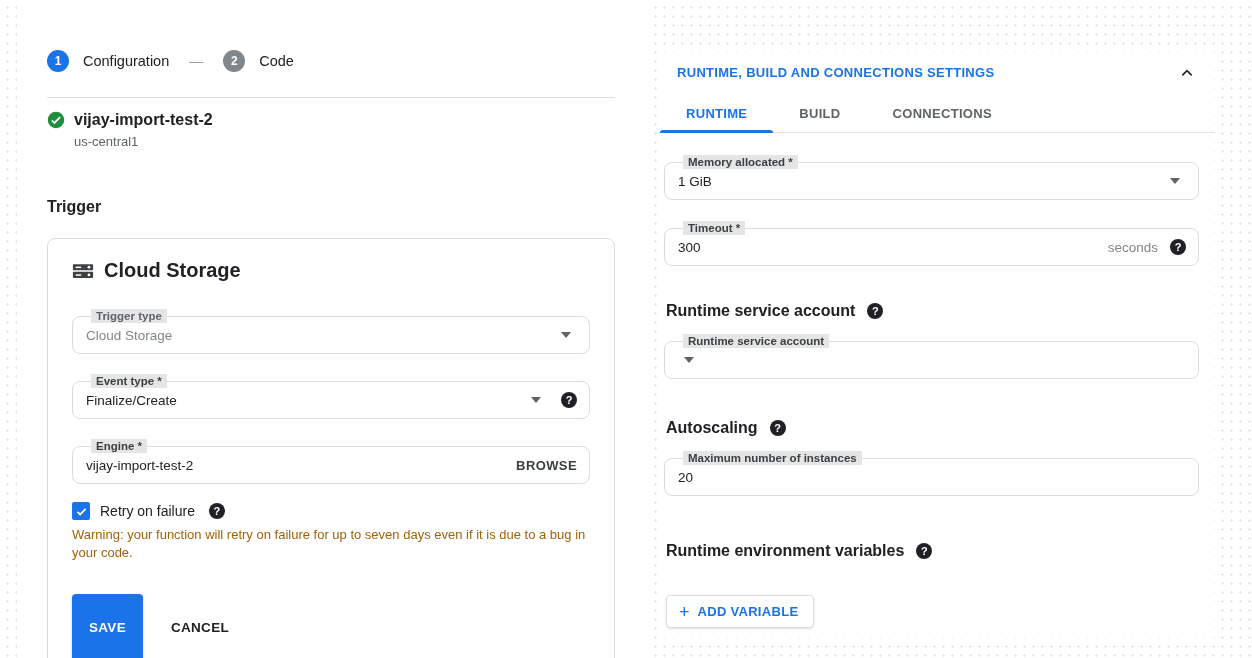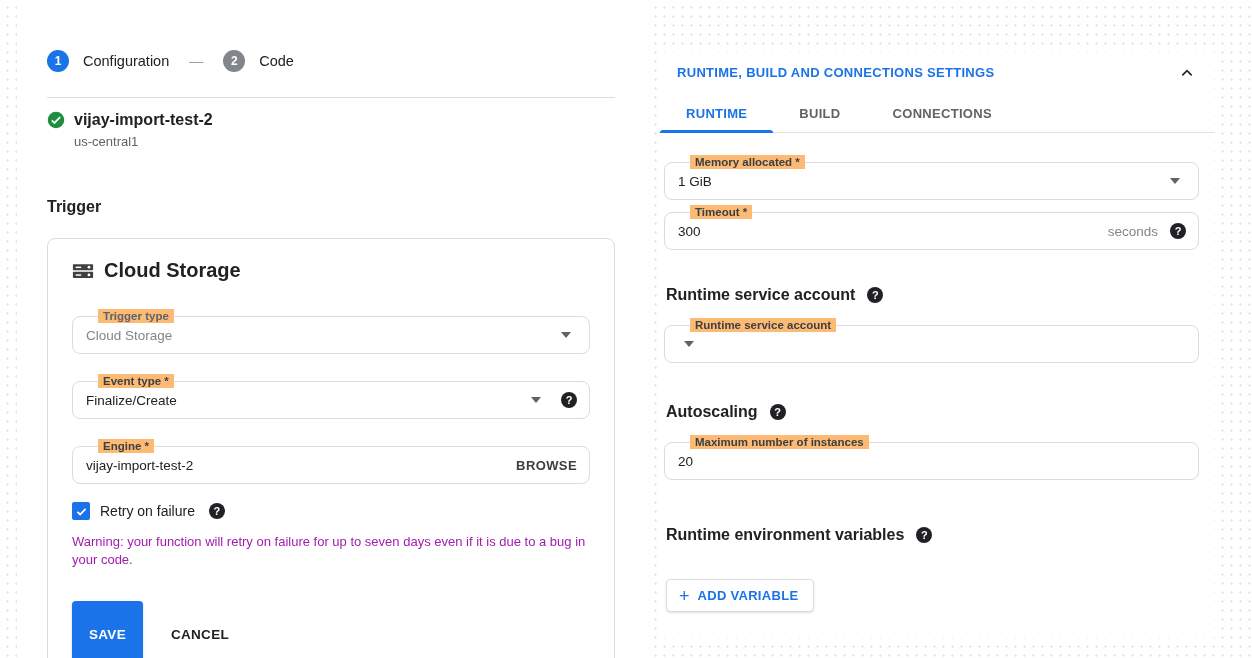--- a/index.html
+++ b/index.html
@@ -46,21 +46,21 @@
   .card-title-row { display:flex; align-items:center; gap:10px; }
   .card-title { font-size:20px; font-weight:700; color:#202124; }
   .cs-icon { width:22px; height:22px; flex:0 0 auto; }
 
   
   .field {
     position:relative; border:1px solid #dadce0; border-radius:8px;
     height:38px; display:flex; align-items:center; padding:0 12px 0 13px;
   }
   .field-label {
-    position:absolute; top:-8px; left:25px; background:#fdba74; padding:0 5px;
+    position:absolute; top:-8px; left:18px; background:#e5e5e5; padding:0 5px;
     font-size:11.5px; font-weight:600; color:#3c4043; line-height:14px; white-space:nowrap;
   }
   .field-label.muted { color:#5f6368; }
   .field-value { font-size:13.5px; color:#202124; flex:1 1 auto; border:none; outline:none;
     font-family:"Liberation Sans", sans-serif; background:transparent; min-width:0; }
   .field-value.disabled { color:#80868b; }
   .caret { width:0; height:0; border-left:5px solid transparent; border-right:5px solid transparent;
     border-top:6px solid #5f6368; flex:0 0 auto; margin:0 6px; }
   .help-icon {
     width:16px; height:16px; border-radius:50%; background:#202124; color:#fff;
@@ -73,21 +73,21 @@
 
   .mt34 { margin-top:34px; } .mt27 { margin-top:27px; }
 
   
   .retry-row { display:flex; align-items:center; gap:10px; margin-top:18px; }
   .checkbox {
     width:18px; height:18px; background:#1a73e8; border-radius:2px;
     display:flex; align-items:center; justify-content:center; flex:0 0 auto;
   }
   .retry-label { font-size:14px; font-weight:500; color:#202124; margin-right:4px; }
-  .warning-text { font-size:13px; color:#a21caf; line-height:18px; margin-top:13px; max-width:540px; }
+  .warning-text { font-size:13px; color:#a16207; line-height:18px; margin-top:6px; max-width:540px; }
 
   
   .btn-row { display:flex; align-items:center; gap:28px; margin-top:32px; }
   .save-btn {
     background:#1a73e8; color:#fff; font-size:13.5px; font-weight:600; letter-spacing:0.3px;
     border:none; border-radius:4px; padding:26px 17px; cursor:pointer;
     box-shadow:0 1px 2px rgba(60,64,67,.3); font-family:"Liberation Sans", sans-serif;
   }
   .cancel-btn { background:none; border:none; font-size:13.5px; font-weight:700; color:#202124;
     letter-spacing:0.3px; cursor:pointer; font-family:"Liberation Sans", sans-serif; }
@@ -211,21 +211,21 @@
   </div>
 
   <div class="rfield-wrap" style="margin-top:29px;">
     <div class="field">
       <span class="field-label">Memory allocated *</span>
       <span class="field-value">1 GiB</span>
       <span class="caret"></span>
     </div>
   </div>
 
-  <div class="rfield-wrap" style="margin-top:12px;">
+  <div class="rfield-wrap" style="margin-top:28px;">
     <div class="field">
       <span class="field-label">Timeout *</span>
       <input class="field-value" value="300" style="">
       <span class="suffix">seconds</span>
       <span class="help-icon">?</span>
     </div>
   </div>
 
   <div class="section-heading" style="margin-top:36px;">
     <span class="section-heading-text">Runtime service account</span>

